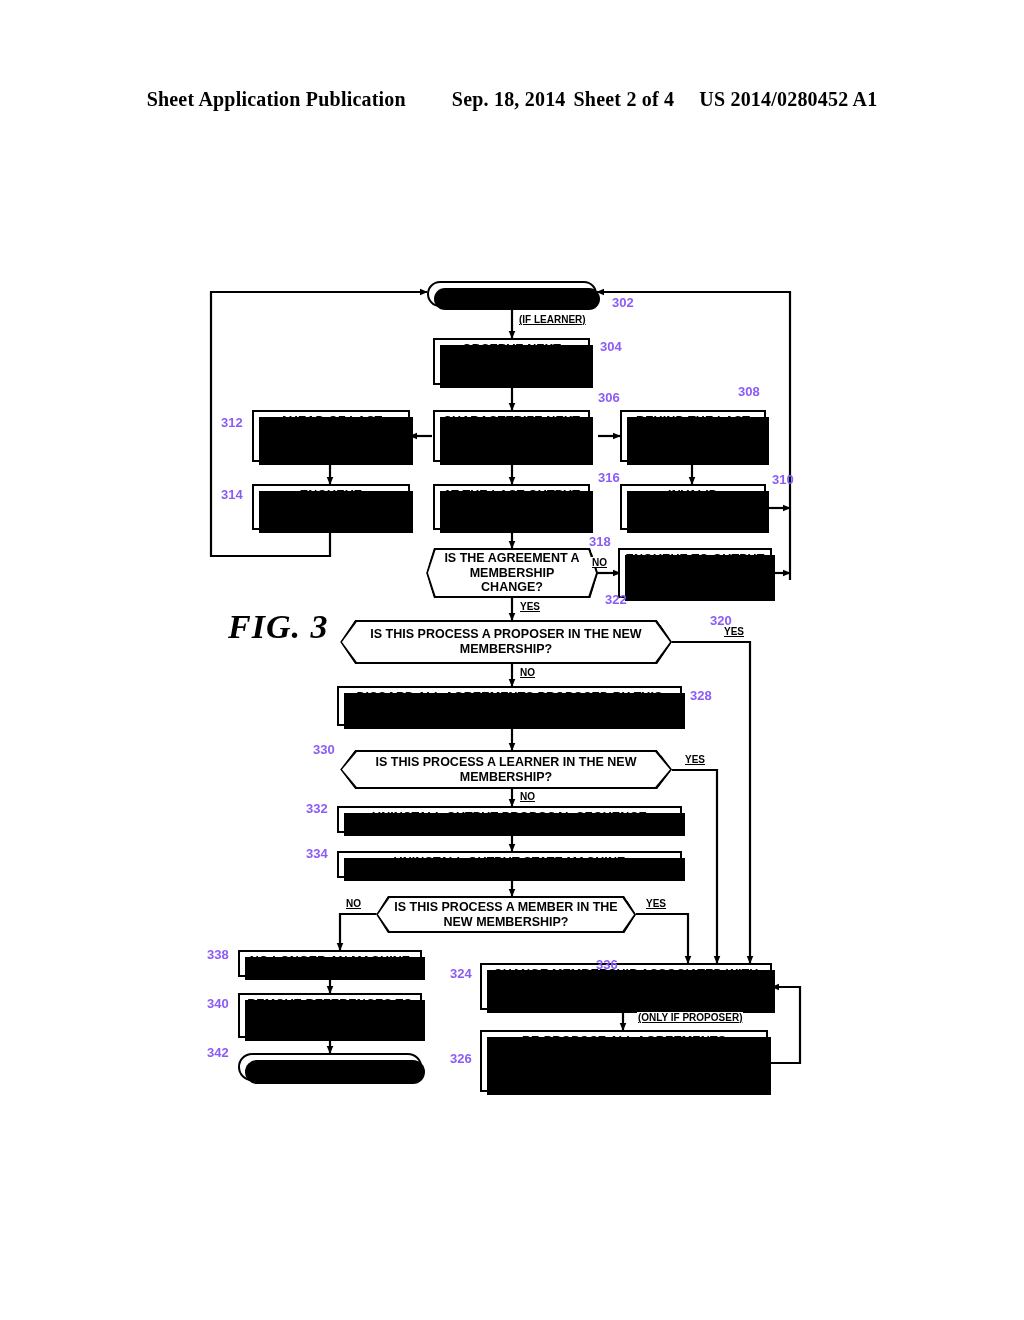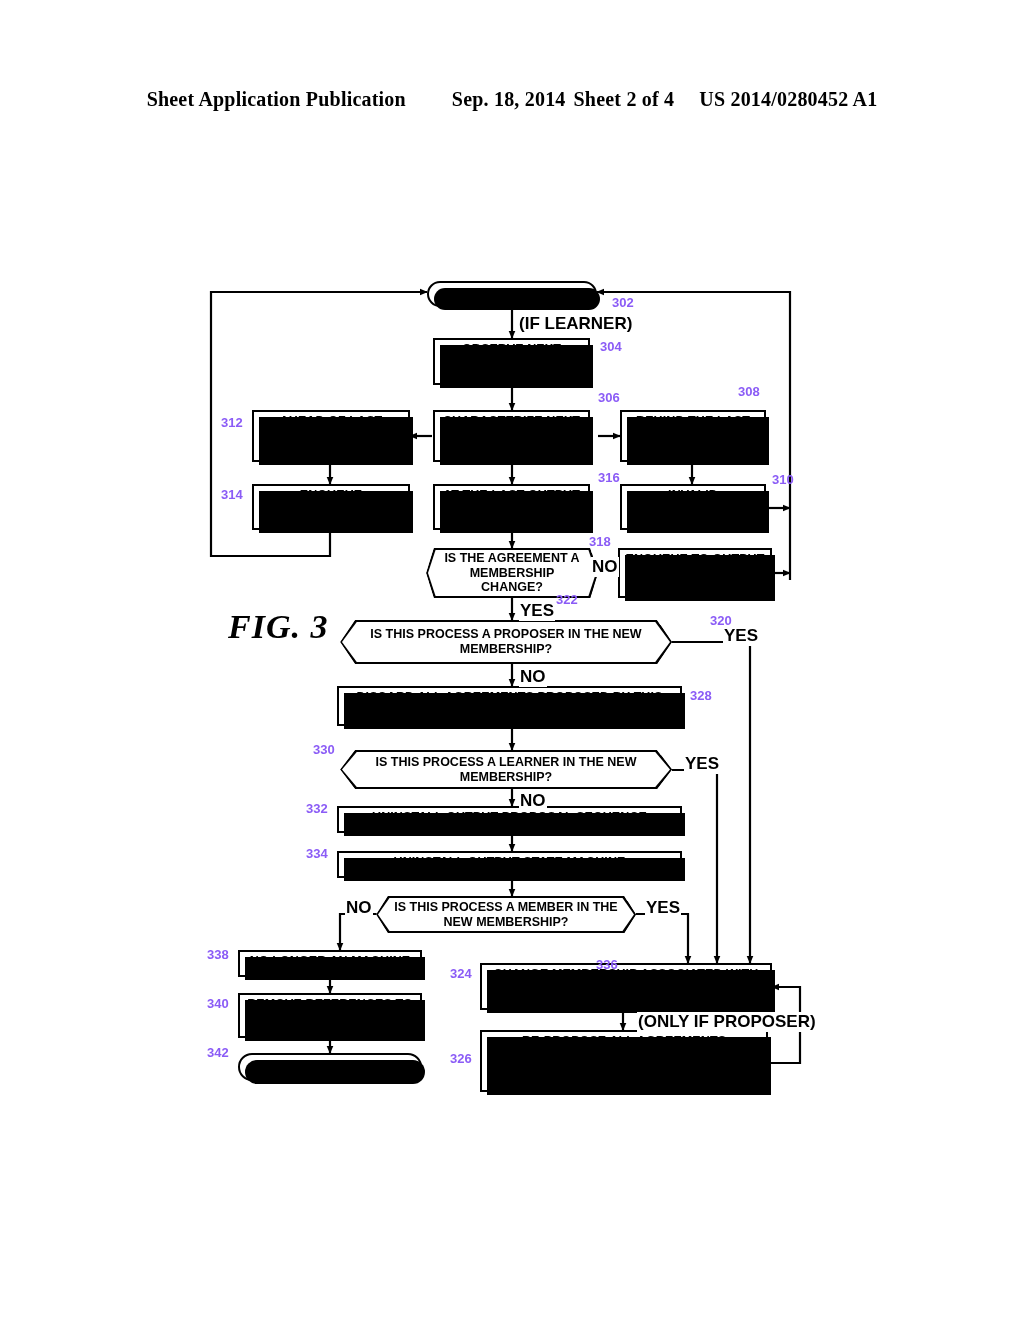--- a/index.html
+++ b/index.html
@@ -136,26 +136,27 @@
     font-weight: bold;
     font-size: 13px;
     color: #8b5cf6;
     white-space: nowrap;
     z-index: 4;
   }
   .edge-label {
     position: absolute;
     font-family: "Liberation Sans", sans-serif;
     font-weight: bold;
-    font-size: 17px;
+    font-size: 10px;
     color: #000;
     background: #fff;
     padding: 0 1px;
     white-space: nowrap;
     z-index: 4;
+    text-decoration: underline;
   }
   .fig-label {
     position: absolute;
     font-family: "Liberation Serif", serif;
     font-style: italic;
     font-weight: bold;
     font-size: 34px;
     letter-spacing: 1px;
     white-space: nowrap;
     z-index: 4;
@@ -350,21 +351,21 @@
   <div class="ref" style="left:612px; top:295px;">302</div>
   <div class="ref" style="left:600px; top:339px;">304</div>
   <div class="ref" style="left:598px; top:390px;">306</div>
   <div class="ref" style="left:738px; top:384px;">308</div>
   <div class="ref" style="left:772px; top:472px;">310</div>
   <div class="ref" style="left:221px; top:415px;">312</div>
   <div class="ref" style="left:221px; top:487px;">314</div>
   <div class="ref" style="left:598px; top:470px;">316</div>
   <div class="ref" style="left:589px; top:534px;">318</div>
   <div class="ref" style="left:710px; top:613px;">320</div>
-  <div class="ref" style="left:556px; top:592px;">322</div>
+  <div class="ref" style="left:605px; top:592px;">322</div>
   <div class="ref" style="left:450px; top:966px;">324</div>
   <div class="ref" style="left:450px; top:1051px;">326</div>
   <div class="ref" style="left:690px; top:688px;">328</div>
   <div class="ref" style="left:313px; top:742px;">330</div>
   <div class="ref" style="left:306px; top:801px;">332</div>
   <div class="ref" style="left:306px; top:846px;">334</div>
   <div class="ref" style="left:596px; top:957px;">336</div>
   <div class="ref" style="left:207px; top:947px;">338</div>
   <div class="ref" style="left:207px; top:996px;">340</div>
   <div class="ref" style="left:207px; top:1045px;">342</div>

